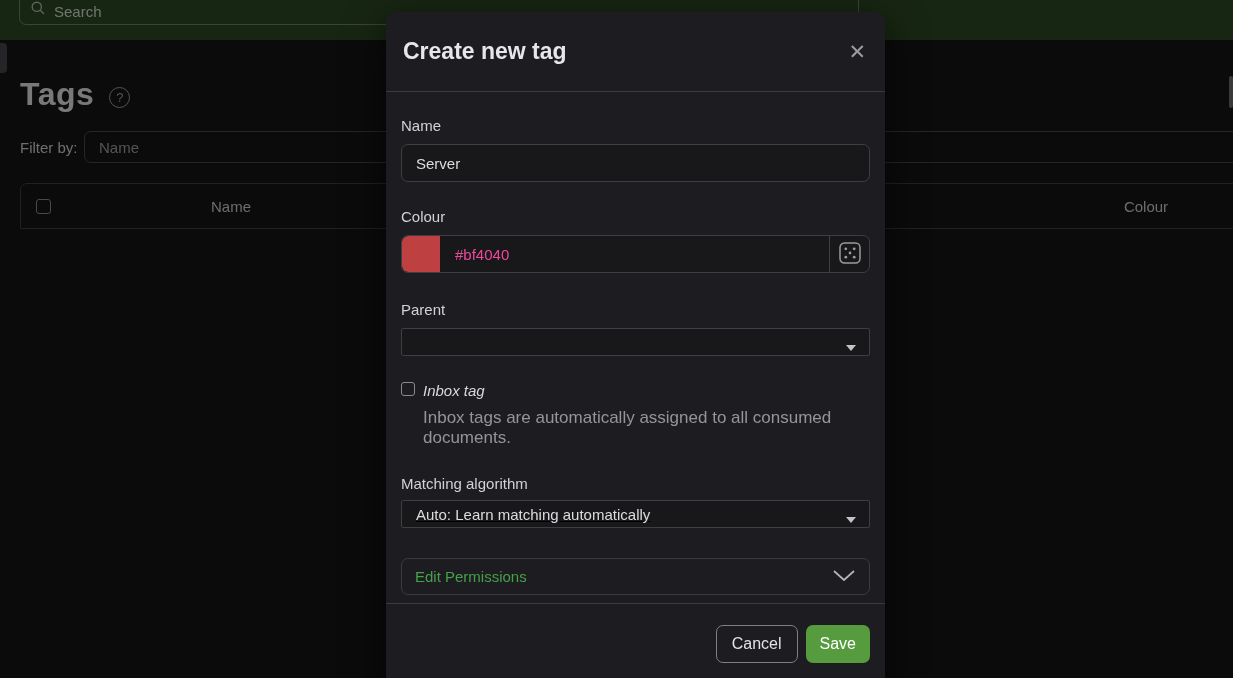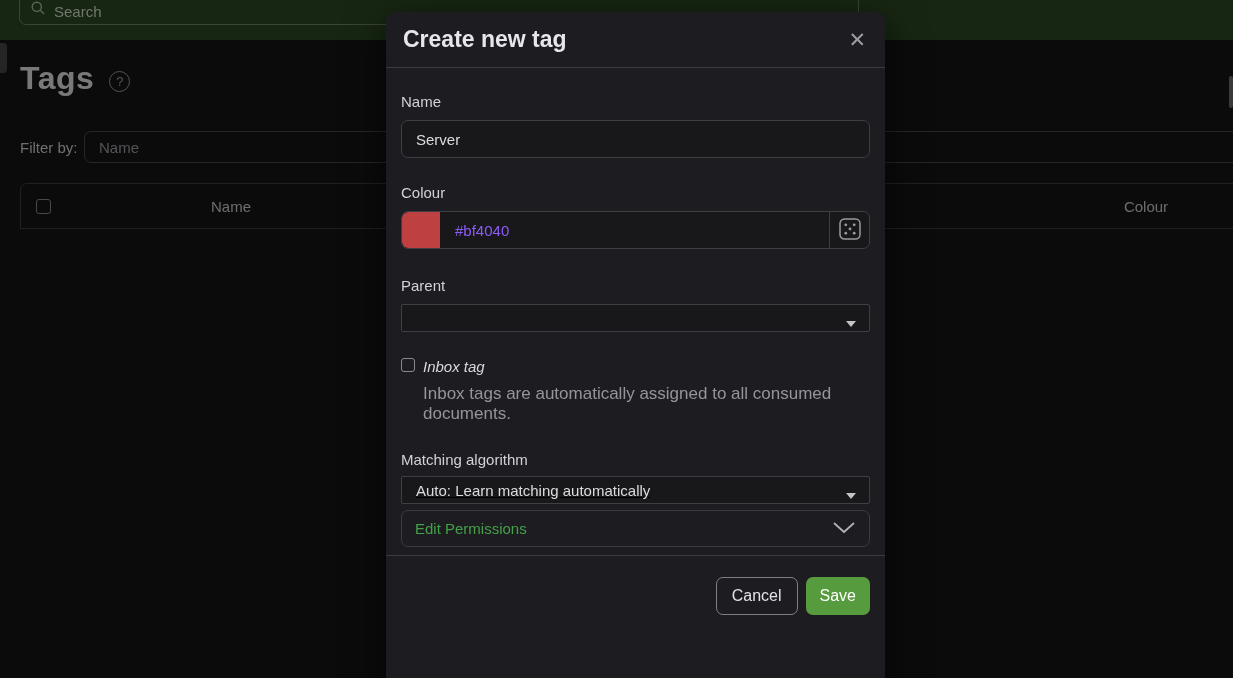--- a/index.html
+++ b/index.html
@@ -11,21 +11,21 @@
   
   .navbar { position:absolute; top:0; left:0; right:0; height:40px; background:#2a4521; }
   .search-box { position:absolute; left:19px; top:-13px; width:840px; height:38px;
     border:1px solid rgba(255,255,255,.30); border-radius:7px; display:flex; align-items:flex-end;
     padding:0 10px 3px 10px; gap:8px; }
   .search-box svg { margin-bottom:1px; }
   .search-placeholder { color:#cdd6c8; font-size:15px; line-height:18px; }
 
   .left-notch { position:absolute; left:0; top:43px; width:7px; height:30px; background:#44444a; border-radius:0 4px 4px 0; }
 
-  .page-title-row { position:absolute; left:20px; top:60px; display:flex; align-items:center; gap:15px; }
+  .page-title-row { position:absolute; left:20px; top:76px; display:flex; align-items:center; gap:15px; }
   .page-title { font-size:32px; font-weight:bold; color:#dcdcde; letter-spacing:.5px; }
   .help-circle { width:21px; height:21px; border:1.5px solid #9a9aa0; border-radius:50%;
     color:#9a9aa0; font-size:13px; display:flex; align-items:center; justify-content:center; margin-top:6px; }
 
   .filter-label { position:absolute; left:20px; top:139px; font-size:15px; color:#c9c9cd; }
   .filter-input { position:absolute; left:84px; top:131px; width:1160px; height:32px;
     background:transparent; border:1px solid #46464c; border-radius:7px; padding:0 14px;
     font-size:15px; color:#d6d6da; font-family:inherit; }
   .filter-input::placeholder { color:#9a9aa0; }
 
@@ -36,35 +36,35 @@
   .th-name { position:absolute; left:140px; top:14px; width:140px; text-align:center; font-size:15px; color:#c6c6ca; }
   .th-colour { position:absolute; left:1075px; top:14px; width:100px; text-align:center; font-size:15px; color:#c6c6ca; }
 
   .right-scroll { position:absolute; left:1229px; top:76px; width:4px; height:32px; background:#6a6a70; border-radius:3px; }
 
   .backdrop { position:absolute; inset:0; background:rgba(0,0,0,0.45); }
 
   
   .modal { position:absolute; left:386px; top:12px; width:499px; height:700px;
     background:#1d1d21; border-radius:9px; box-shadow:0 12px 40px rgba(0,0,0,.65); }
-  .modal-header { display:flex; align-items:center; height:56px; padding:0 17px; border-bottom:1px solid #3a3a3f; }
+  .modal-header { display:flex; align-items:center; height:80px; padding:0 17px; border-bottom:1px solid #3a3a3f; }
   .modal-title { font-size:23px; font-weight:bold; color:#e7e7eb; }
   .modal-close { margin-left:auto; background:none; border:none; color:#9c9ca2; font-size:21px;
     cursor:pointer; line-height:1; padding:2px; font-family:inherit; }
 
   .modal-body { padding:25px 15px 0 15px; }
   .field-label { display:block; font-size:15px; color:#d2d2d6; margin-bottom:10px; }
   .text-input { width:100%; height:38px; background:#18181b; border:1px solid #3e3e44; border-radius:7px;
     padding:0 14px; font-size:15px; color:#dcdce0; font-family:inherit; }
   .group { margin-bottom:26px; }
 
   .colour-group-row { display:flex; height:38px; border:1px solid #3e3e44; border-radius:7px; background:#18181b; overflow:hidden; }
   .swatch { width:38px; height:100%; border-radius:6px 0 0 6px; flex:none; }
   .colour-text { flex:1; background:transparent; border:none; outline:none; padding:0 15px;
-    font-size:15px; color:#8b5cf6; font-family:inherit; }
+    font-size:15px; color:#ec4899; font-family:inherit; }
   .dice-btn { width:40px; flex:none; background:transparent; border:none; border-left:1px solid #3e3e44;
     display:flex; align-items:center; justify-content:center; cursor:pointer; }
 
   .select-box { position:relative; width:100%; height:28px; background:#18181b; border:1px solid #3e3e44;
     border-radius:2px; display:flex; align-items:center; padding:0 14px; cursor:pointer;text-decoration:underline; }
   .select-value { font-size:15px; color:#dcdce0; }
   .caret { position:absolute; right:13px; top:16px; width:0; height:0;
     border-left:5px solid transparent; border-right:5px solid transparent; border-top:6px solid #c2c2c8; }
 
   .check-row { display:flex; align-items:flex-start; gap:8px;font-style:italic; }
@@ -162,21 +162,21 @@
       </div>
 
       <div class="group-check">
         <div class="check-row">
           <div class="checkbox"></div>
           <span class="check-label">Inbox tag</span>
         </div>
         <div class="check-hint">Inbox tags are automatically assigned to all consumed documents.</div>
       </div>
 
-      <div class="group" style="margin-bottom:6px;">
+      <div class="group" style="margin-bottom:30px;">
         <label class="field-label" style="margin-bottom:8px;">Matching algorithm</label>
         <div class="select-box">
           <span class="select-value">Auto: Learn matching automatically</span>
           <span class="caret"></span>
         </div>
       </div>
 
       <button class="perm-box">
         <span class="perm-label" style="color: rgb(69, 160, 73);">Edit Permissions</span>
         <span class="perm-chevron">

